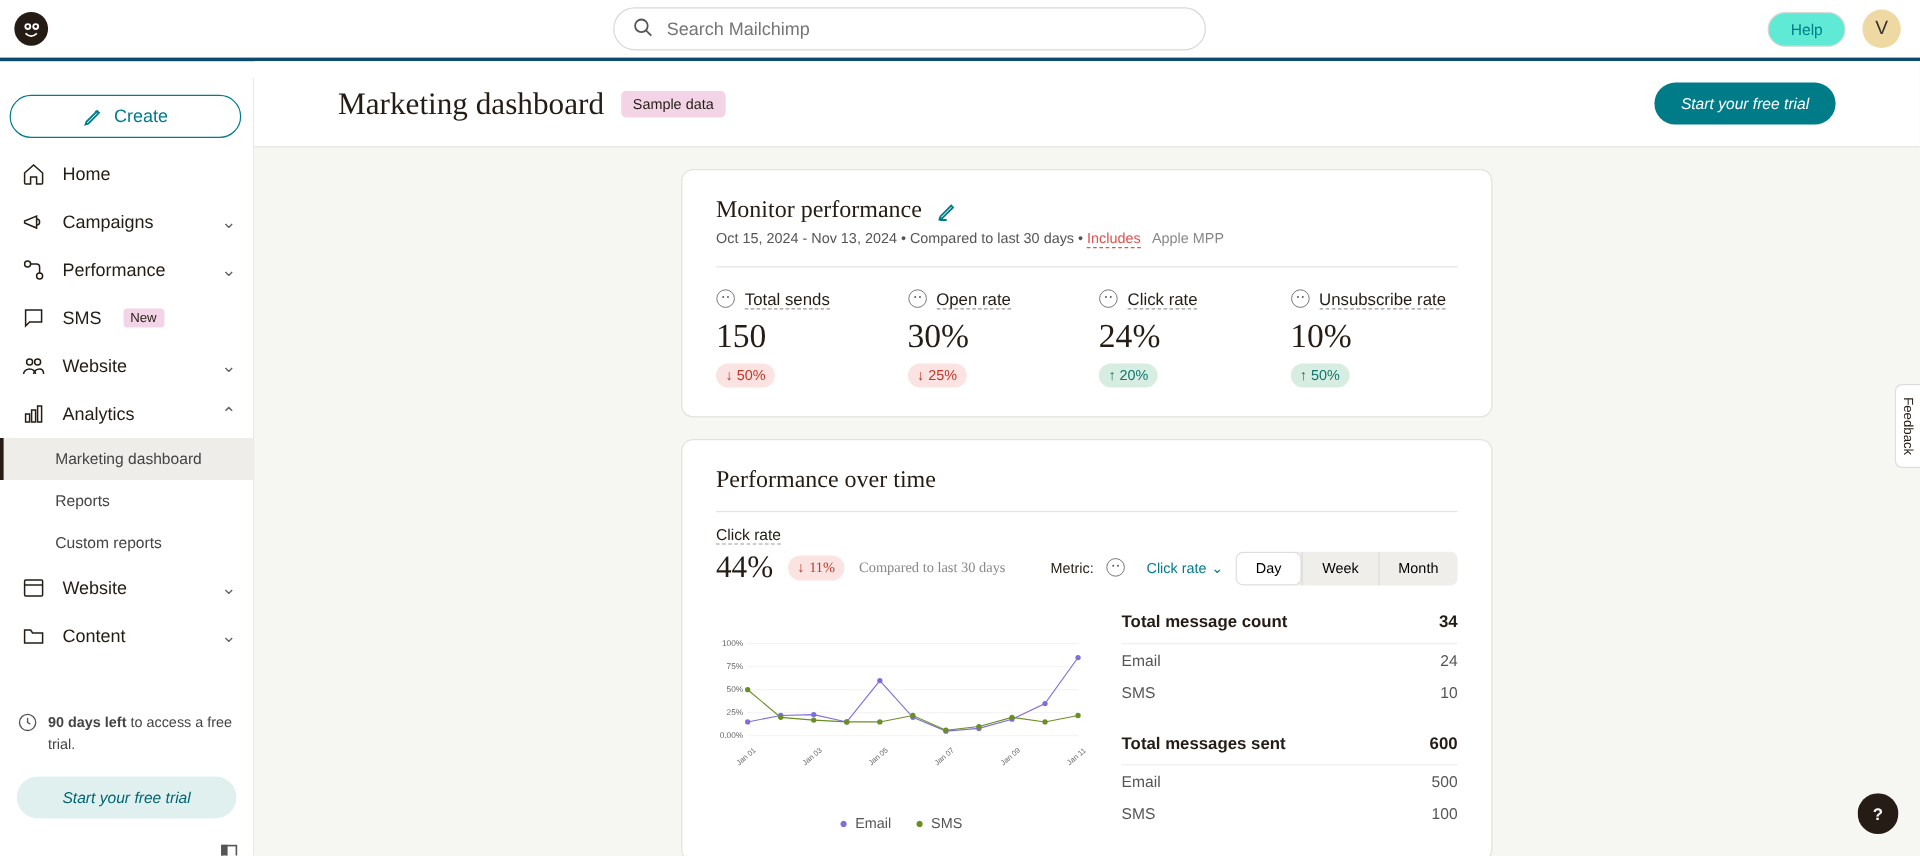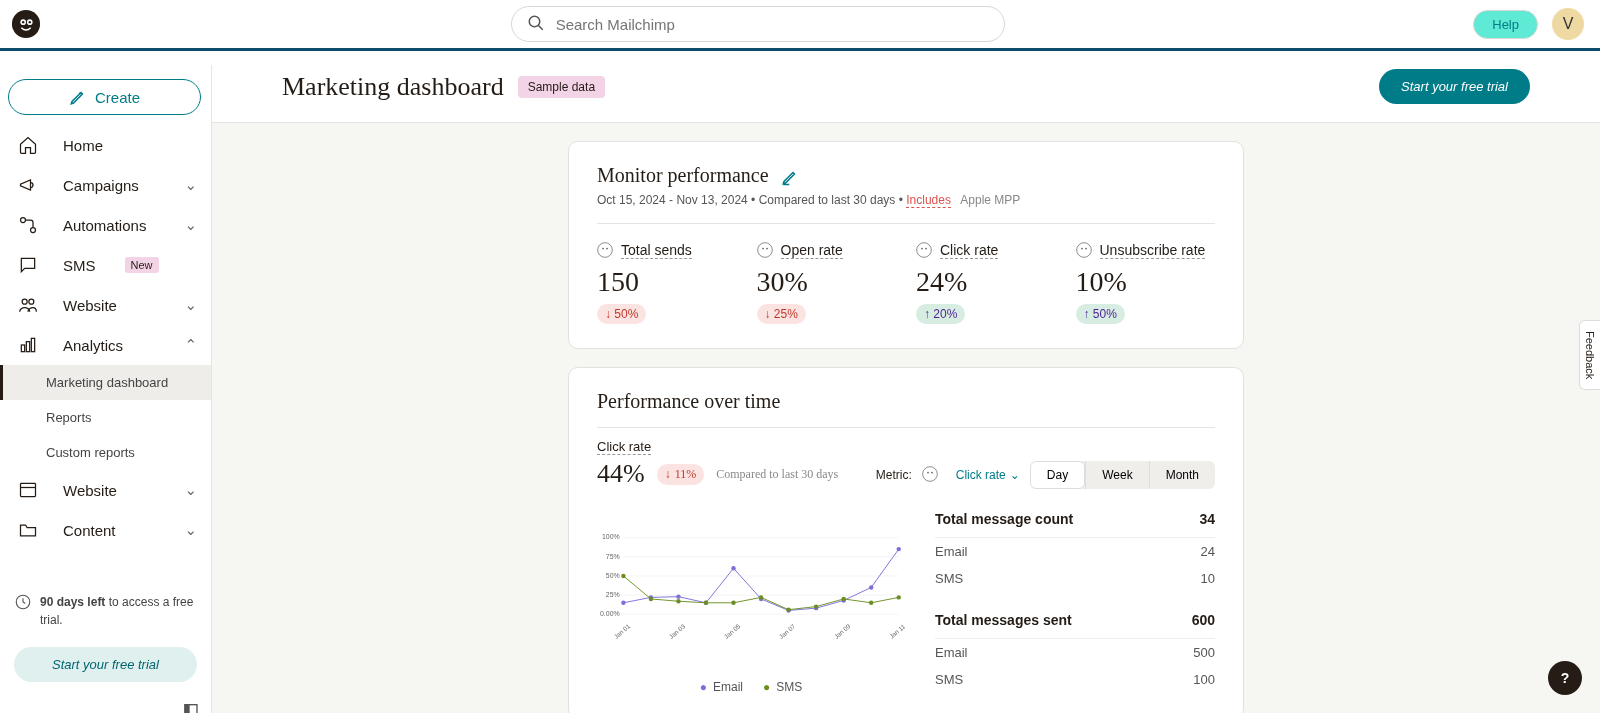--- a/index.html
+++ b/index.html
@@ -12,21 +12,21 @@
 .search { margin-left: auto; margin-right: auto; position: relative; width: 494px; }
 .search input { width: 100%; height: 36px; border: 1px solid #d9d7d3; border-radius: 999px; padding: 0 16px 0 44px; font-size: 15px; outline: none; }
 .search .sicon { position: absolute; left: 16px; top: 8px; }
 .help-btn { border: 1px solid #d9d7d3; border-radius: 999px; padding: 6px 18px; font-size: 13px; color: #007c89; background: #5eead4; margin-right: 14px; cursor: pointer; font-weight: 500; }
 .avatar { width: 32px; height: 32px; border-radius: 50%; background: #efd9a3; display: flex; align-items: center; justify-content: center; font-weight: 500; color: #333; font-size: 16px; }
 
 
 .sidebar { position: absolute; left: 0; top: 65px; width: 212px; height: 662px; border-right: 1px solid #e6e4e0; display: flex; flex-direction: column; background: #fff; }
 .sidebar-scroll { overflow-y: auto; flex: 1; padding-top: 14px; }
 .create-btn { margin: 0 10px 10px 8px; border: 1px solid #007c89; color: #007c89; border-radius: 999px; height: 36px; display: flex; align-items: center; justify-content: center; gap: 8px; font-weight: 500; cursor: pointer; font-size: 15px; }
-.nav-item { display: flex; align-items: center; padding: 10px 14px 10px 18px; cursor: pointer; font-size: 15px; gap: 25px; }
+.nav-item { display: flex; align-items: center; padding: 10px 14px 10px 18px; cursor: pointer; font-size: 15px; gap: 14px; }
 .nav-item .chev { margin-left: auto; color: #666; }
 .nav-sub { padding: 10px 0 10px 46px; font-size: 13px; color: #444; cursor: pointer; }
 .nav-sub.active { background: #eeedea; border-left: 3px solid #241c15; padding-left: 43px; }
 .badge-new { background: #f2d4e6; color: #241c15; font-size: 11px; padding: 2px 6px; border-radius: 3px; margin-left: 4px; }
 
 .trial-box { padding: 10px 14px; font-size: 12px; color: #444; line-height: 1.5; }
 .trial-box .clock { float: left; margin-right: 8px; }
 .trial-btn { display: block; text-align: center; background: #e0f0ef; color: #006570; border-radius: 999px; padding: 10px; margin: 8px 14px 14px; font-size: 13px; font-weight: 500; cursor: pointer; }
 .collapse-ic { text-align: right; padding: 6px 12px; }
 
@@ -44,21 +44,21 @@
 .includes { color: #d9534f; border-bottom: 1px dashed #d9534f; }
 .apple { color: #888; }
 
 .metrics { display: flex; padding-top: 18px; gap: 20px; }
 .metric { flex: 1; }
 .metric-label { font-size: 14px; border-bottom: 1px dashed #999; display: inline-block; }
 .chimp { display: inline-block; width: 18px; height: 18px; vertical-align: middle; margin-right: 6px; }
 .metric-value { font-family: Georgia, serif; font-size: 28px; margin: 6px 0; }
 .trend { display: inline-flex; align-items: center; gap: 4px; font-size: 12px; padding: 3px 8px; border-radius: 999px; }
 .trend.down { background: #fbe3e1; color: #c0392b; }
-.trend.up { background: #d8ede1; color: #4c1d95; }
+.trend.up { background: #d8ede1; color: #0f766e; }
 
 .perf-head { display: flex; align-items: flex-end; margin-top: 10px; }
 .click-block .lbl { font-size: 13px; border-bottom: 1px dashed #999; display: inline-block; }
 .click-block .big { font-family: Georgia, serif; font-size: 26px; margin-top: 4px; display: flex; align-items: center; gap: 12px; }
 .compared { font-size: 12px; color: #888; }
 .metric-sel { margin-left: auto; display: flex; align-items: center; gap: 10px; font-size: 12px; }
 .metric-drop { color: #007c89; font-weight: 500; display: flex; align-items: center; gap: 4px; cursor: pointer; }
 .seg { display: flex; background: #efeeeb; border-radius: 6px; overflow: hidden; }
 .seg button { border: none; padding: 6px 16px; font-size: 12px; background: transparent; cursor: pointer; border-left: 1px solid #ddd; }
 .seg button:first-child { border-left: none; }
@@ -133,21 +133,21 @@
         </svg>
       <span>Campaigns</span>
       <span class="chev">⌄</span>
     </div>
     <div class="nav-item">
       <svg width="20" height="20" viewBox="0 0 24 24" fill="none" stroke="#241c15" stroke-width="1.5">
           <circle cx="6" cy="6" r="3"></circle>
           <circle cx="18" cy="18" r="3"></circle>
           <path d="M9 6h6a3 3 0 013 3v6"></path>
         </svg>
-      <span>Automations</span>
+      <span>Performance</span>
       <span class="chev">⌄</span>
     </div>
     <div class="nav-item">
       <svg width="20" height="20" viewBox="0 0 24 24" fill="none" stroke="#241c15" stroke-width="1.5">
           <path d="M4 4h16v12H8l-4 4V4z"></path>
         </svg>
       <span>SMS</span>
       <span class="badge-new">New</span>
     </div>
     <div class="nav-item">

